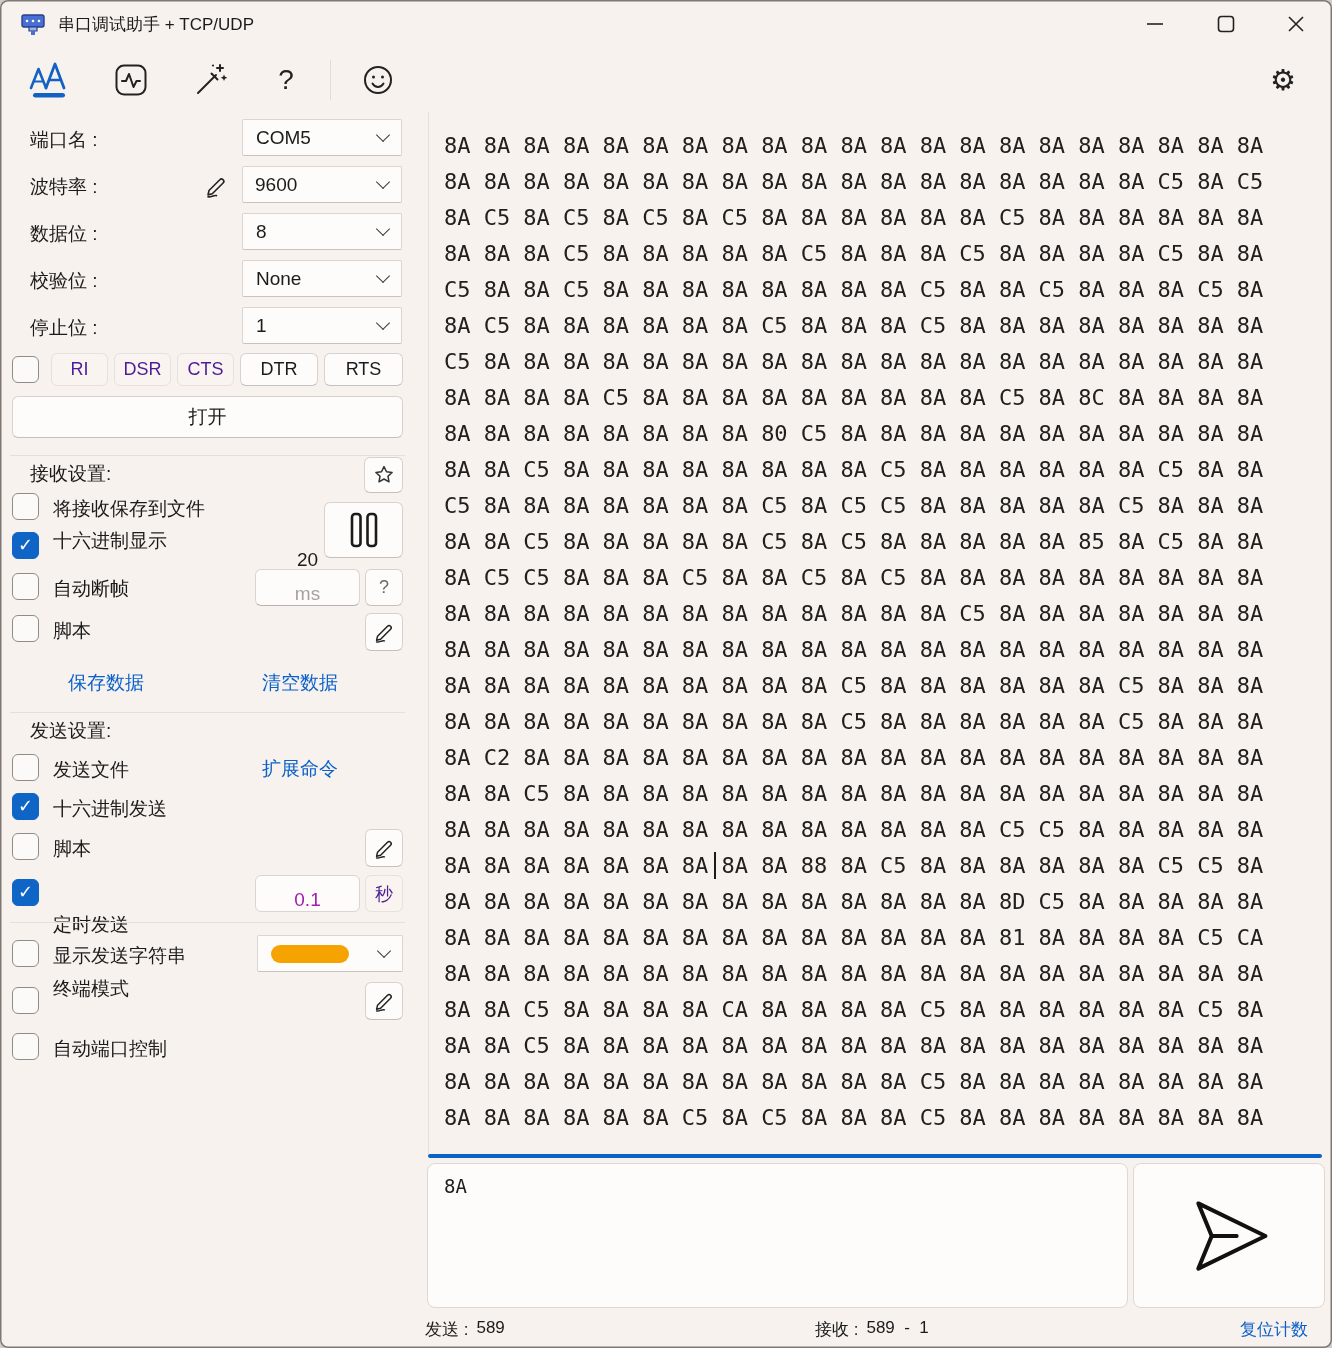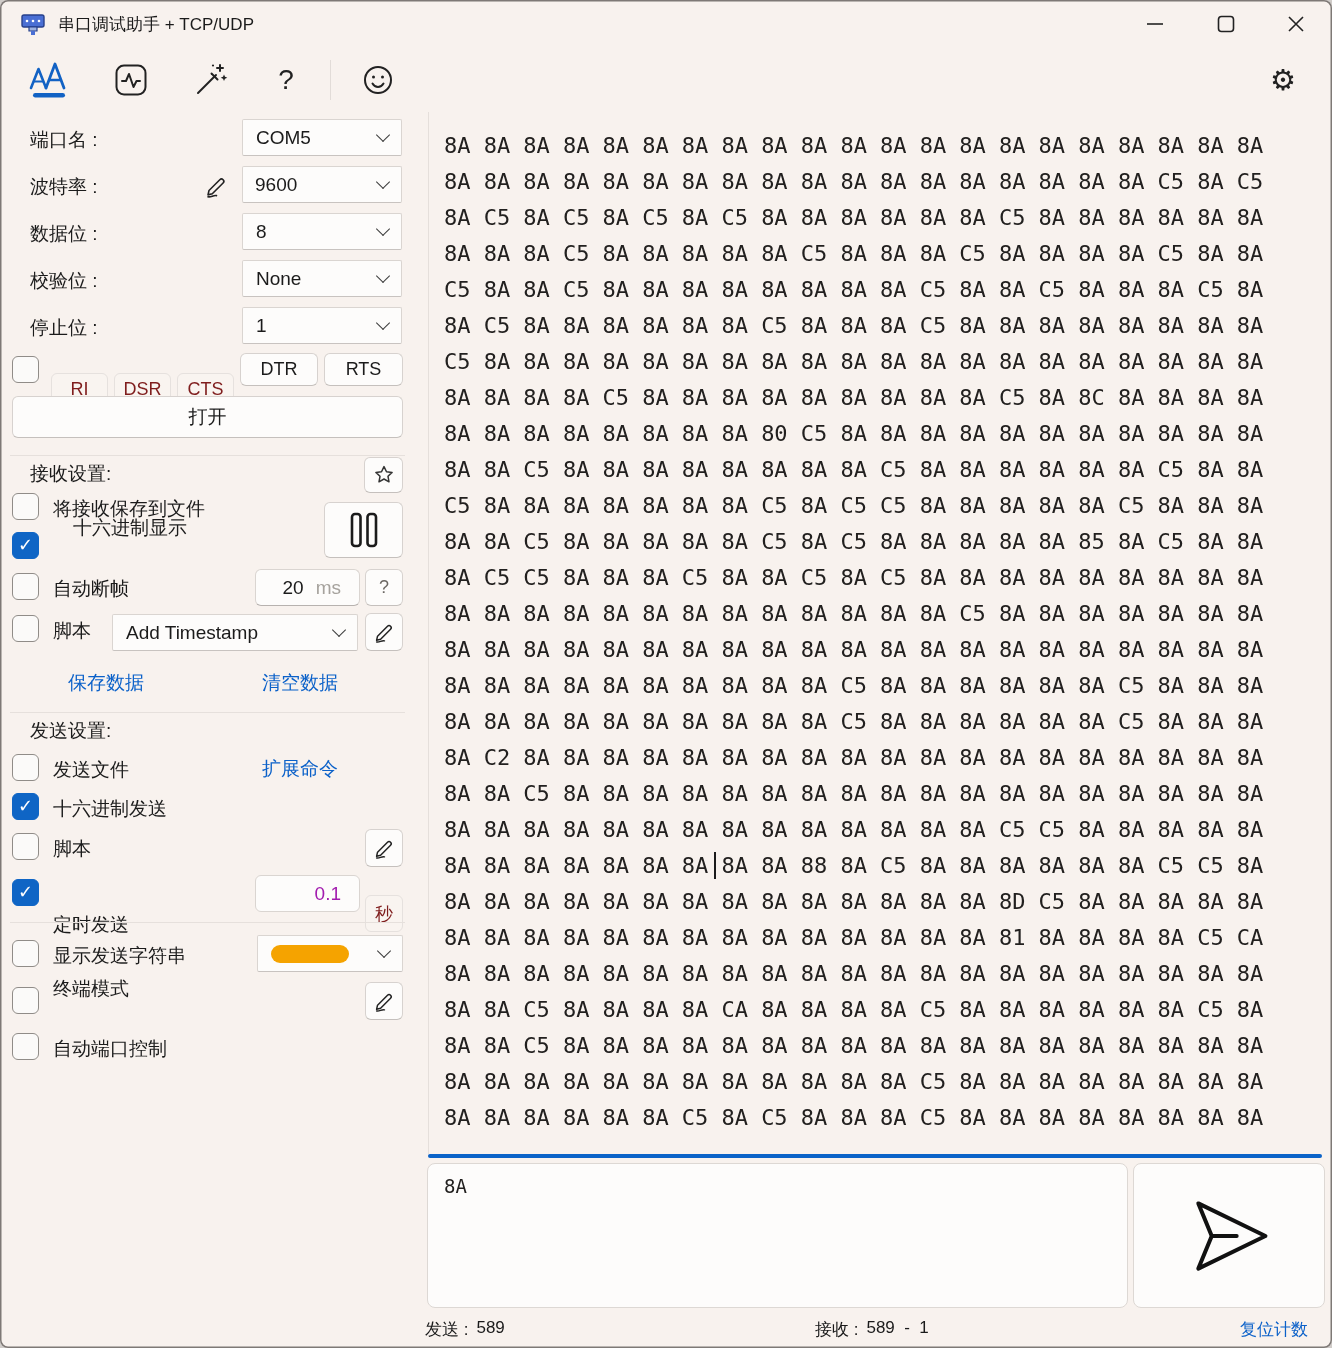--- a/index.html
+++ b/index.html
@@ -24,27 +24,27 @@
       justify-content:space-between;padding:0 13px;font-size:19px;}
   .chev{width:9px;height:9px;border-right:1.7px solid #3c3c3c;border-bottom:1.7px solid #3c3c3c;
         transform:rotate(45deg);margin-top:-5px;flex:0 0 auto;}
   .cb{position:absolute;left:12px;width:27px;height:27px;border:1px solid #908c88;border-radius:6px;
       background:#fbfaf9;box-sizing:border-box;}
   .cb.checked{background:#0f65c5;border-color:#0f65c5;}
   .cb.checked::after{content:"✓";position:absolute;left:5px;top:1px;color:#fff;font-size:18px;font-weight:bold;}
   .cblabel{position:absolute;left:53px;font-size:19px;}
   .btn{position:absolute;background:#fdfcfb;border:1px solid #d7d2cf;border-bottom-color:#c5c0bd;border-radius:6px;
        box-sizing:border-box;display:flex;align-items:center;justify-content:center;font-size:18px;}
-  .btn.disabled{color:#7f1d1d;border-color:#e6e1de;border-bottom-color:#e6e1de;background:#f9f4f0;margin-top:20px;}
+  .btn.disabled{color:#4c1d95;border-color:#e6e1de;border-bottom-color:#e6e1de;background:#f9f4f0;}
   .link{position:absolute;color:#0b61c9;font-size:19px;}
   .hline{position:absolute;left:10px;width:395px;height:1px;background:#e6e0dc;}
   .section-title{position:absolute;left:30px;font-size:19px;}
   .num-input{position:absolute;background:#fdfcfb;border:1px solid #dad5d1;border-bottom-color:#b7b2af;
        border-radius:6px;box-sizing:border-box;display:flex;align-items:center;justify-content:flex-end;
-       gap:12px;padding:0 18px;font-size:19px;}
+       gap:12px;padding:0 18px;font-size:19px;flex-direction:column;}
   .unit{color:#a6a29d;}
   .num-input.disabled{color:#a21caf;border-bottom-color:#dad5d1;}
   
   .rx{position:absolute;left:428px;top:112px;width:897px;height:1042px;border-left:1px solid #e5dfdb;
       padding:16px 0 0 15px;box-sizing:border-box;overflow:hidden;}
   .hex-row{height:36px;line-height:36px;white-space:nowrap;}
   .hex-byte{display:inline-block;width:39.65px;font-family:"DejaVu Sans Mono","Liberation Mono",monospace;
       font-size:22px;color:#22201f;position:relative;}
   .caret{position:absolute;left:-7px;top:4px;width:1.6px;height:27px;background:#1b1b1b;}
   .rx-underline{position:absolute;left:428px;top:1154px;width:894px;height:4px;background:#0b63c8;border-radius:2px;}
@@ -197,45 +197,41 @@
   <div class="btn" style="left:364px;top:457px;width:39px;height:36px;">
     <svg width="24" height="24" viewBox="0 0 24 24" fill="none" stroke="#333" stroke-width="1.5" stroke-linejoin="round">
       <path d="M12 3.6l2.5 5.2 5.6.6-4.1 3.9 1 5.5-5-2.8-5 2.8 1-5.5L3.9 9.4l5.6-.6z"></path>
     </svg>
   </div>
 
   <span class="cb" style="top:493px;"></span>
   <span class="cblabel" style="top:496px;">将接收保存到文件</span>
 
   <span class="cb checked" style="top:532px;"></span>
-  <span class="cblabel" style="top:515px;margin-left:20px;">十六进制显示</span>
+  <span class="cblabel" style="top:528px;">十六进制显示</span>
 
   <div class="btn" style="left:324px;top:502px;width:79px;height:56px;">
     <svg width="40" height="44" viewBox="0 0 40 44" fill="none" stroke="#1b1b1b" stroke-width="2.6">
       <rect x="8" y="6" width="8.5" height="32" rx="3"></rect>
         <rect x="23.5" y="6" width="8.5" height="32" rx="3"></rect>
     </svg>
   </div>
 
   <span class="cb" style="top:573px;"></span>
   <span class="cblabel" style="top:576px;">自动断帧</span>
   <div class="num-input" style="left:255px;top:569px;width:105px;height:37px;">
     <span>20</span>
     <span class="unit">ms</span>
   </div>
   <div class="btn" style="left:365px;top:569px;width:38px;height:37px;color:#6b6763;">
     <span>?</span>
   </div>
 
   <span class="cb" style="top:615px;"></span>
   <span class="cblabel" style="top:618px;">脚本</span>
-  <div class="dd" style="left:112px;top:614px;width:246px;">
-    <span>Add Timestamp</span>
-      <span class="chev"></span>
-  </div>
   <div class="btn" style="left:365px;top:613px;width:38px;height:38px;">
     <svg width="24" height="24" viewBox="0 0 26 26" fill="none" stroke="#222" stroke-width="1.6" stroke-linecap="round" stroke-linejoin="round">
       <path d="M6 17.5L16.8 6.7a2.3 2.3 0 0 1 3.3 3.3L9.3 20.8 5 21.9z"></path>
         <path d="M5 23.8c3.5.6 5-1.8 8.5-1.2"></path>
     </svg>
   </div>
 
   <span class="link" style="left:68px;top:670px;">保存数据</span>
   <span class="link" style="left:262px;top:670px;">清空数据</span>
 

